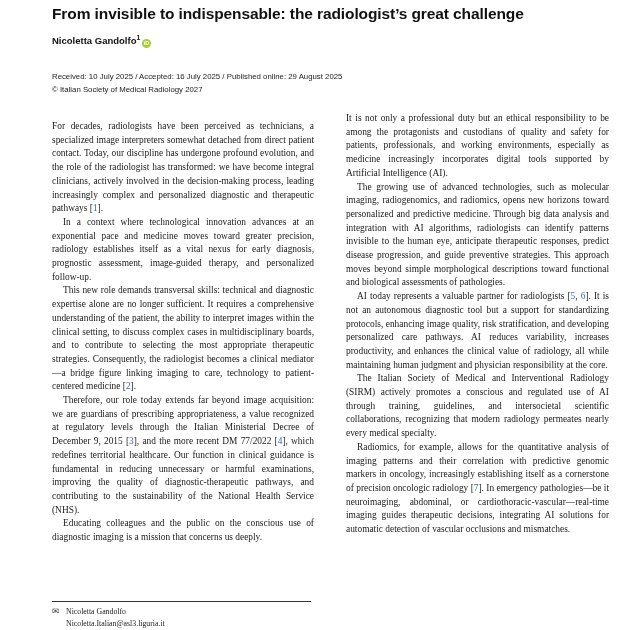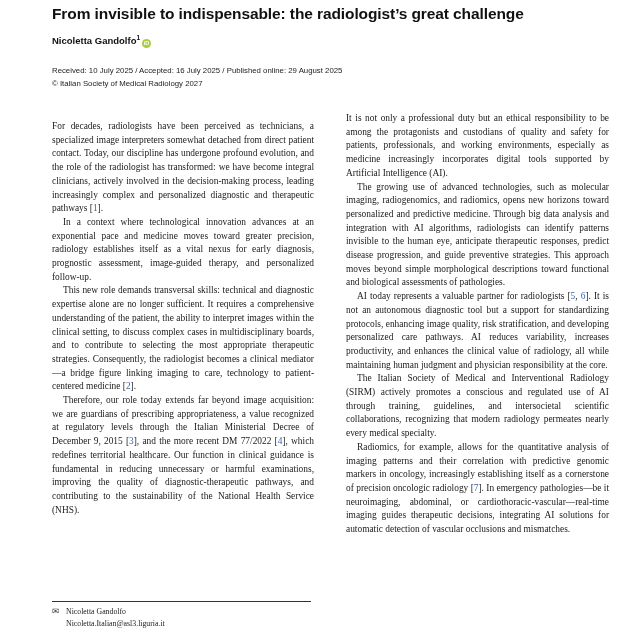--- a/index.html
+++ b/index.html
@@ -29,21 +29,21 @@
   }
   .orcid{
     display:inline-block;width:9px;height:9px;border-radius:50%;
     background:#a6ce39;color:#ffffff;
     font-family:"Liberation Sans", sans-serif;
     font-size:5.5px;font-weight:700;line-height:9px;text-align:center;
     vertical-align:-1px;margin-left:2px;
     cursor:pointer;
   }
   .meta{
-    position:absolute;left:52px;top:65px;
+    position:absolute;left:52px;top:71px;
     font-family:"Liberation Sans", sans-serif;
     font-size:7.8px;line-height:12.5px;color:#222;
   }
   .col{
     position:absolute;top:112px;
     font-size:9.4px;line-height:13.7px;
     text-align:justify;
   }
   .col-left{left:52px;width:262px;margin-top:8px;}
   .col-right{left:346px;width:263px;}
@@ -77,20 +77,21 @@
   <div class="meta">
     <div>Received: 10 July 2025 / Accepted: 16 July 2025 / Published online: 29 August 2025</div>
     <div>© Italian Society of Medical Radiology 2027</div>
   </div>
 
   <div class="col col-left">
     <p class="para">For decades, radiologists have been perceived as technicians, a specialized image interpreters somewhat detached from direct patient contact. Today, our discipline has undergone profound evolution, and the role of the radiologist has transformed: we have become integral clinicians, actively involved in the decision-making process, leading increasingly complex and personalized diagnostic and therapeutic pathways [<span class="cite">1</span>].</p>
     <p class="para">In a context where technological innovation advances at an exponential pace and medicine moves toward greater precision, radiology establishes itself as a vital nexus for early diagnosis, prognostic assessment, image-guided therapy, and personalized follow-up.</p>
     <p class="para">This new role demands transversal skills: technical and diagnostic expertise alone are no longer sufficient. It requires a comprehensive understanding of the patient, the ability to interpret images within the clinical setting, to discuss complex cases in multidisciplinary boards, and to contribute to selecting the most appropriate therapeutic strategies. Consequently, the radiologist becomes a clinical mediator—a bridge figure linking imaging to care, technology to patient-centered medicine [<span class="cite">2</span>].</p>
     <p class="para">Therefore, our role today extends far beyond image acquisition: we are guardians of prescribing appropriateness, a value recognized at regulatory levels through the Italian Ministerial Decree of December 9, 2015 [<span class="cite">3</span>], and the more recent DM 77/2022 [<span class="cite">4</span>], which redefines territorial healthcare. Our function in clinical guidance is fundamental in reducing unnecessary or harmful examinations, improving the quality of diagnostic-therapeutic pathways, and contributing to the sustainability of the National Health Service (NHS).</p>
+    <p class="para">Educating colleagues and the public on the conscious use of diagnostic imaging is a mission that concerns us deeply.</p>
   </div>
 
   <div class="col col-right">
     <p class="para">It is not only a professional duty but an ethical responsibility to be among the protagonists and custodians of quality and safety for patients, professionals, and working environments, especially as medicine increasingly incorporates digital tools supported by Artificial Intelligence (AI).</p>
     <p class="para">The growing use of advanced technologies, such as molecular imaging, radiogenomics, and radiomics, opens new horizons toward personalized and predictive medicine. Through big data analysis and integration with AI algorithms, radiologists can identify patterns invisible to the human eye, anticipate therapeutic responses, predict disease progression, and guide preventive strategies. This approach moves beyond simple morphological descriptions toward functional and biological assessments of pathologies.</p>
     <p class="para">AI today represents a valuable partner for radiologists [<span class="cite">5</span>, <span class="cite">6</span>]. It is not an autonomous diagnostic tool but a support for standardizing protocols, enhancing image quality, risk stratification, and developing personalized care pathways. AI reduces variability, increases productivity, and enhances the clinical value of radiology, all while maintaining human judgment and physician responsibility at the core.</p>
     <p class="para">The Italian Society of Medical and Interventional Radiology (SIRM) actively promotes a conscious and regulated use of AI through training, guidelines, and intersocietal scientific collaborations, recognizing that modern radiology permeates nearly every medical specialty.</p>
     <p class="para">Radiomics, for example, allows for the quantitative analysis of imaging patterns and their correlation with predictive genomic markers in oncology, increasingly establishing itself as a cornerstone of precision oncologic radiology [<span class="cite">7</span>]. In emergency pathologies—be it neuroimaging, abdominal, or cardiothoracic-vascular—real-time imaging guides therapeutic decisions, integrating AI solutions for automatic detection of vascular occlusions and mismatches.</p>
   </div>
 

